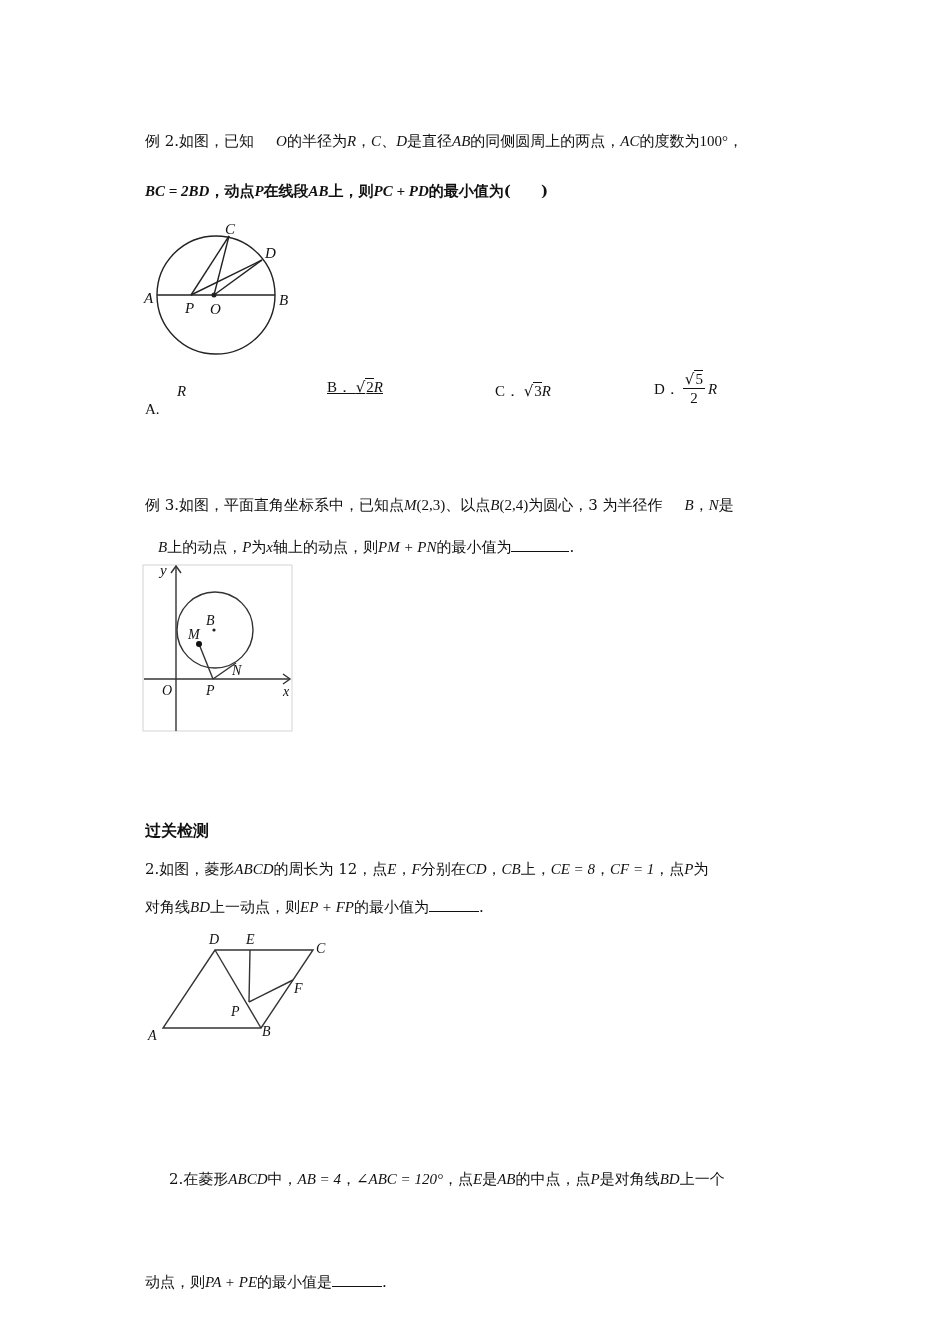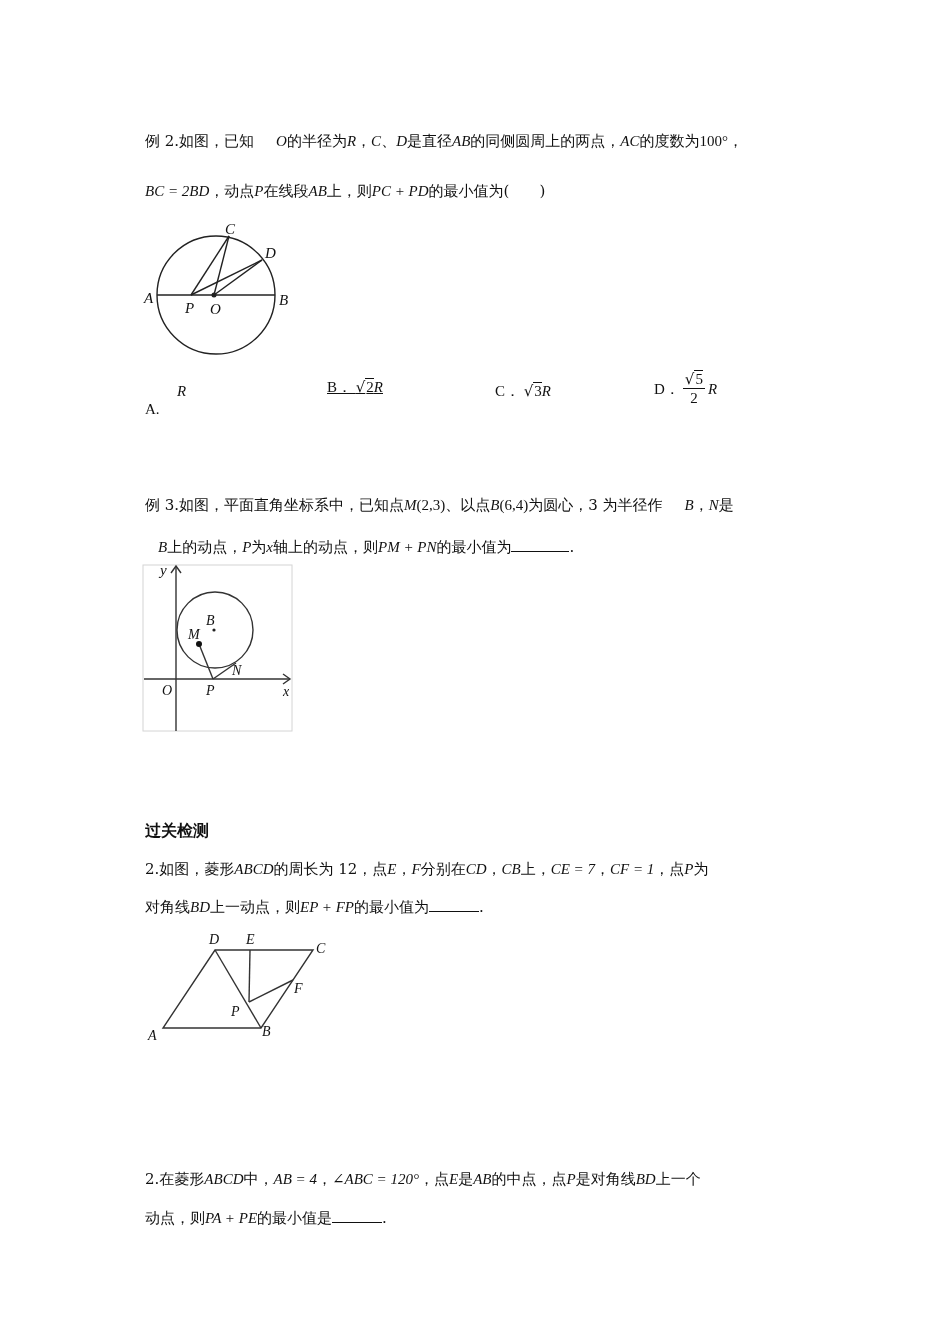--- a/index.html
+++ b/index.html
@@ -20,21 +20,21 @@
   .sqrt { font-family: "DejaVu Serif", serif; }
   .sqrt-inner { border-top: 1px solid #111; padding-left: 1px; }
 </style>
 </head>
 <body>
 
 <div class="line" style="top:131px;">
   <span>例 2.如图，已知</span><span class="gap"></span><span class="it">O</span><span>的半径为</span><span class="it">R</span><span>，</span><span class="it">C</span><span>、</span><span class="it">D</span><span>是直径</span><span class="it">AB</span><span>的同侧圆周上的两点，</span><span class="it">AC</span><span>的度数为</span><span class="rm">100°</span><span>，</span>
 </div>
 
-<div class="line" style="top:181px;">
+<div class="line" style="top:181px;font-weight:bold;">
   <span class="it">BC = 2BD</span><span>，动点</span><span class="it">P</span><span>在线段</span><span class="it">AB</span><span>上，则</span><span class="it">PC + PD</span><span>的最小值为(</span><span class="paren-gap"></span><span>)</span>
 </div>
 
 <svg class="fig" width="950" height="1344" style="pointer-events:none;">
   <g stroke="#222" stroke-width="1.4" fill="none">
     <circle cx="216" cy="295" r="59"></circle>
     <line x1="157" y1="295" x2="275" y2="295"></line>
     <line x1="191" y1="295" x2="229" y2="236"></line>
     <line x1="229" y1="236" x2="214" y2="295"></line>
     <line x1="191" y1="295" x2="262" y2="260"></line>
@@ -88,52 +88,52 @@
 <div class="opt" style="left:654px;top:370px;display:flex;align-items:center;">
   <span>D．</span>
   <span class="frac">
     <span class="num"><span class="sqrt">√</span><span class="sqrt-inner">5</span></span>
     <span class="den">2</span>
   </span>
     <span class="it">R</span>
 </div>
 
 <div class="line" style="top:495px;">
-  <span>例 3.如图，平面直角坐标系中，已知点</span><span class="it">M</span><span class="rm">(2,3)</span><span>、以点</span><span class="it">B</span><span class="rm">(6,4)</span><span>为圆心，3 为半径作</span><span class="gap"></span><span class="it">B</span><span>，</span><span class="it">N</span><span>是</span>
+  <span>例 3.如图，平面直角坐标系中，已知点</span><span class="it">M</span><span class="rm">(2,3)</span><span>、以点</span><span class="it">B</span><span class="rm">(2,4)</span><span>为圆心，3 为半径作</span><span class="gap"></span><span class="it">B</span><span>，</span><span class="it">N</span><span>是</span>
 </div>
 
 <div class="line" style="top:537px;left:158px;text-align:center;">
   <span class="it">B</span><span>上的动点，</span><span class="it">P</span><span>为</span><span class="it">x</span><span>轴上的动点，则</span><span class="it">PM + PN</span><span>的最小值为</span><span class="blank" style="width:58px;"></span><span>.</span>
 </div>
 
 <div class="opt it" style="left:160px;top:560px;">y</div>
 <div class="opt it" style="left:206px;top:611px;font-size:14px;">B</div>
 <div class="opt it" style="left:188px;top:625px;font-size:14px;">M</div>
 <div class="opt it" style="left:232px;top:661px;font-size:14px;">N</div>
 <div class="opt it" style="left:162px;top:681px;font-size:14px;">O</div>
 <div class="opt it" style="left:206px;top:681px;font-size:14px;">P</div>
 <div class="opt it" style="left:283px;top:682px;font-size:14px;">x</div>
 
 <div class="line bold" style="top:821px;">过关检测</div>
 
 <div class="line" style="top:859px;">
-  <span>2.如图，菱形</span><span class="it">ABCD</span><span>的周长为 12，点</span><span class="it">E</span><span>，</span><span class="it">F</span><span>分别在</span><span class="it">CD</span><span>，</span><span class="it">CB</span><span>上，</span><span class="it">CE = 7</span><span>，</span><span class="it">CF = 1</span><span>，点</span><span class="it">P</span><span>为</span>
+  <span>2.如图，菱形</span><span class="it">ABCD</span><span>的周长为 12，点</span><span class="it">E</span><span>，</span><span class="it">F</span><span>分别在</span><span class="it">CD</span><span>，</span><span class="it">CB</span><span>上，</span><span class="it">CE = 8</span><span>，</span><span class="it">CF = 1</span><span>，点</span><span class="it">P</span><span>为</span>
 </div>
 
 <div class="line" style="top:897px;">
   <span>对角线</span><span class="it">BD</span><span>上一动点，则</span><span class="it">EP + FP</span><span>的最小值为</span><span class="blank" style="width:50px;"></span><span>.</span>
 </div>
 
 <div class="opt it" style="left:209px;top:930px;font-size:14px;">D</div>
 <div class="opt it" style="left:246px;top:930px;font-size:14px;">E</div>
 <div class="opt it" style="left:316px;top:939px;font-size:14px;">C</div>
 <div class="opt it" style="left:294px;top:979px;font-size:14px;">F</div>
 <div class="opt it" style="left:231px;top:1002px;font-size:14px;">P</div>
 <div class="opt it" style="left:148px;top:1026px;font-size:14px;">A</div>
 <div class="opt it" style="left:262px;top:1022px;font-size:14px;">B</div>
 
-<div class="line" style="top:1169px;">
+<div class="line" style="top:1169px;margin-left:24px;">
   <span>2.在菱形</span><span class="it">ABCD</span><span>中，</span><span class="it">AB = 4</span><span>，</span><span class="it">∠ABC = 120°</span><span>，点</span><span class="it">E</span><span>是</span><span class="it">AB</span><span>的中点，点</span><span class="it">P</span><span>是对角线</span><span class="it">BD</span><span>上一个</span>
 </div>
 
-<div class="line" style="top:1208px;">
+<div class="line" style="top:1272px;">
   <span>动点，则</span><span class="it">PA + PE</span><span>的最小值是</span><span class="blank" style="width:50px;"></span><span>.</span>
 </div>
 
 </body></html>

